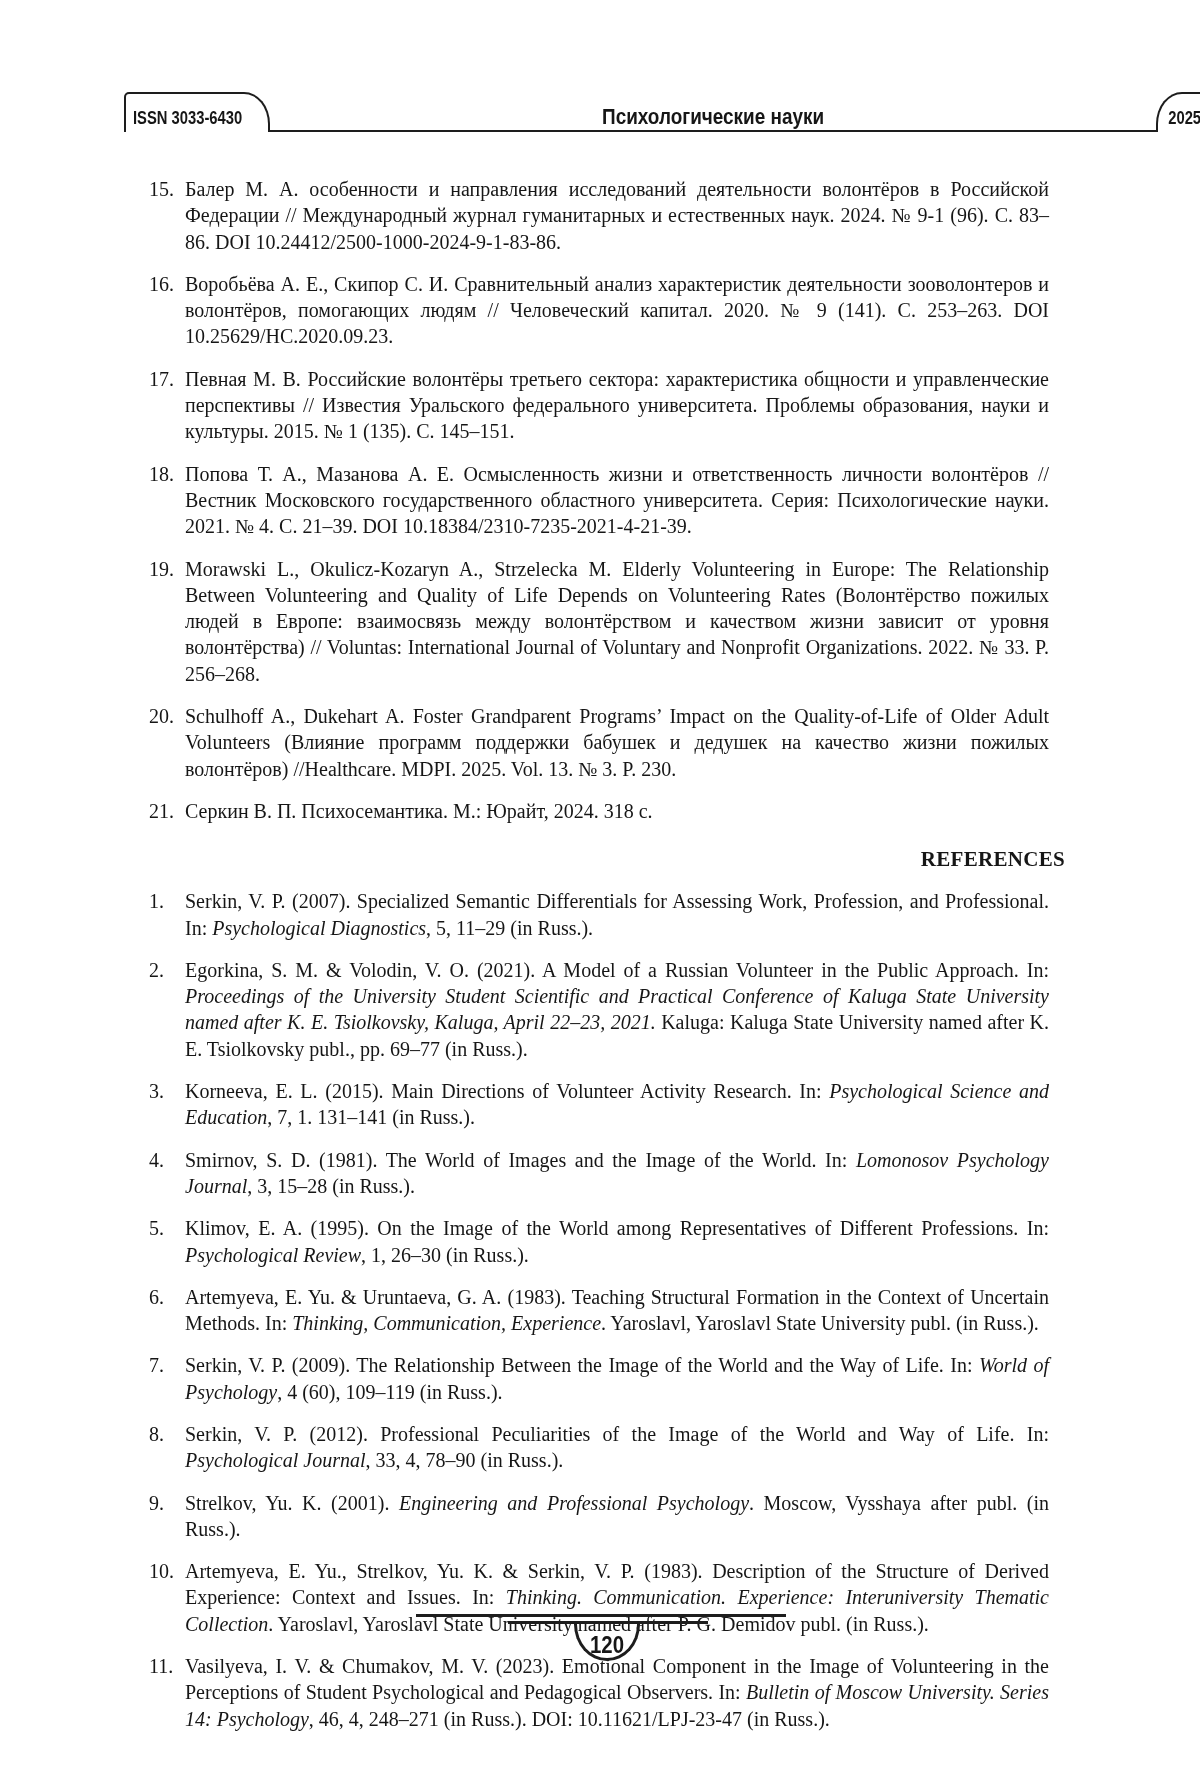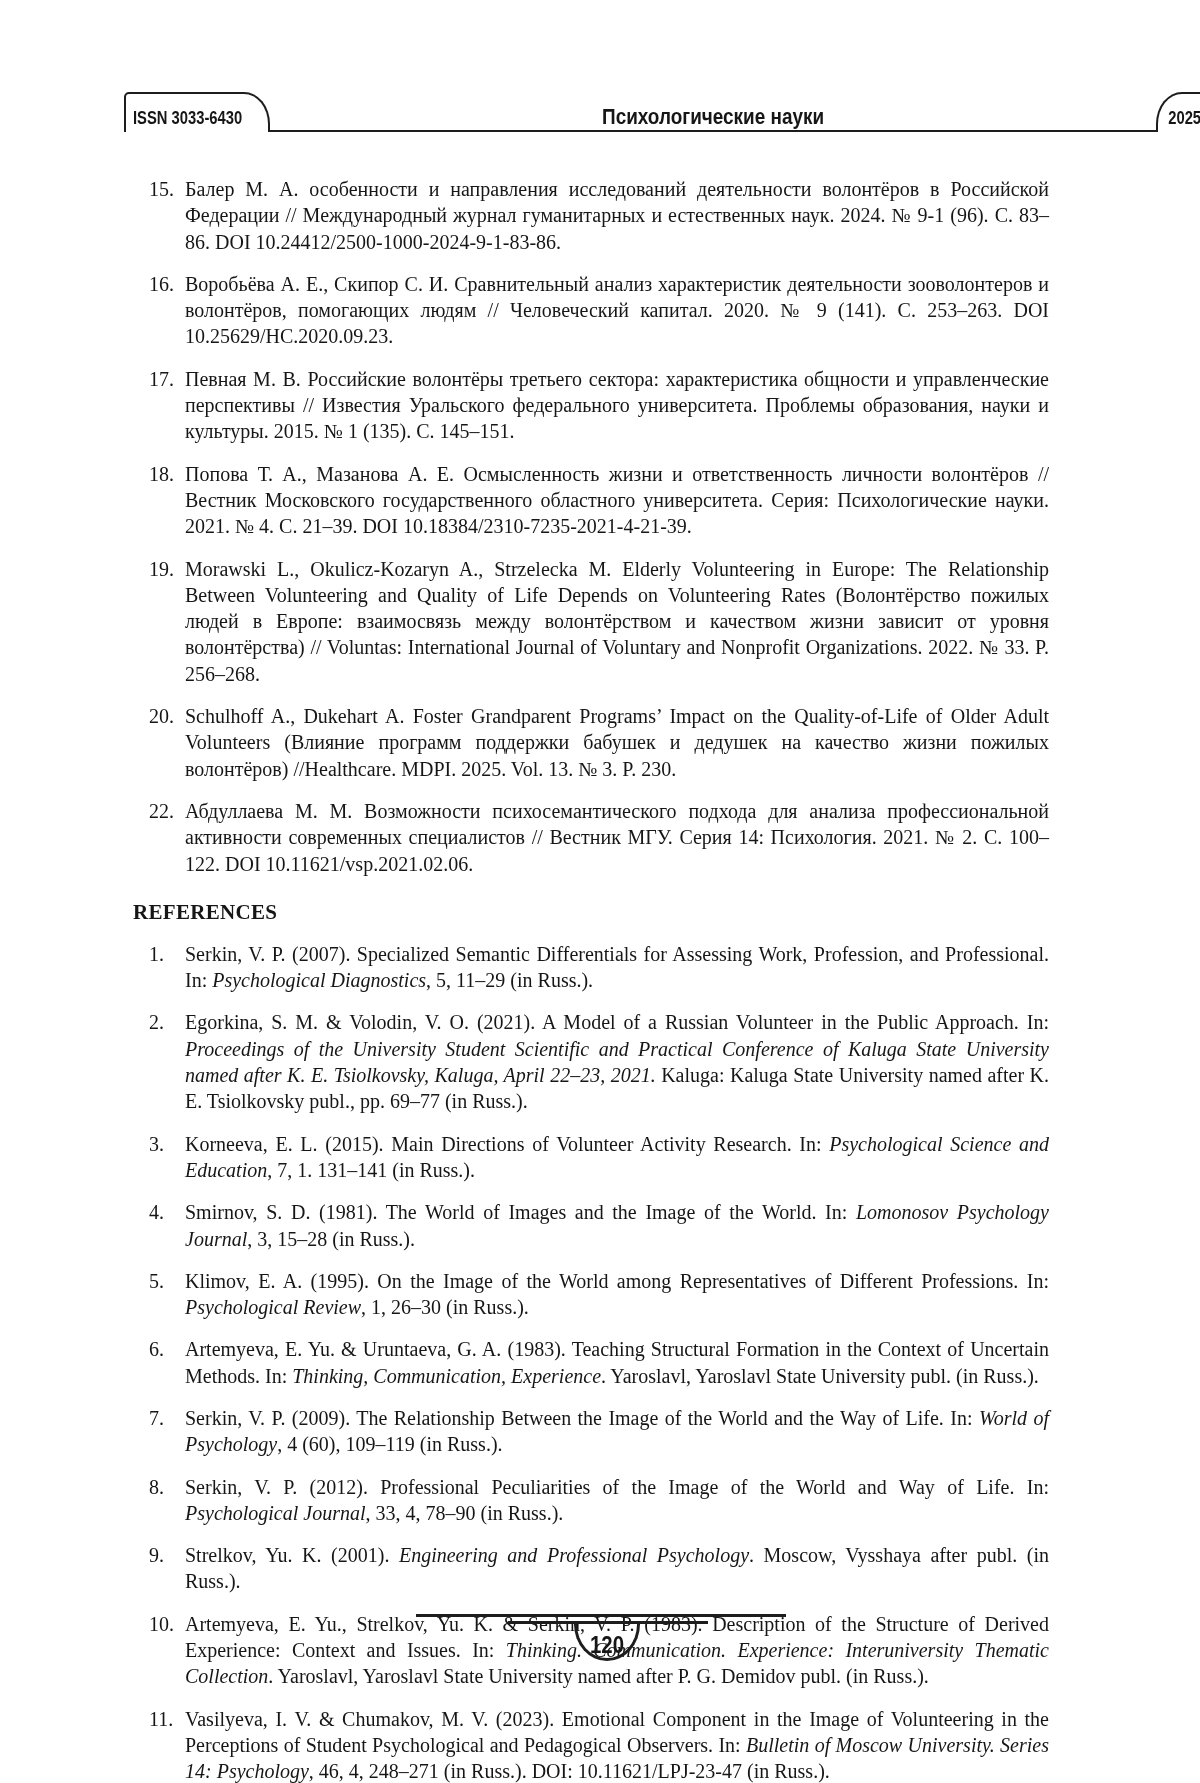--- a/index.html
+++ b/index.html
@@ -78,21 +78,21 @@
     margin: 16px;
   }
   .ref-num {
     position: absolute;
     left: 0; top: 0;
     text-align: left;
   }
   .ref-item em { font-style: italic; }
   .refs-heading {
     margin: 22px 0 13px 0;
-    text-align: left;
+    text-align: right;
     font-size: 21px;
     font-weight: 700;
     line-height: 26px;
     letter-spacing: 0.3px;
   }
 
   
   .footer-line-long {
     position: absolute;
     left: 416px; top: 1614px;
@@ -141,21 +141,21 @@
   </div>
 
   <div class="content">
     <ol class="ref-list">
         <li class="ref-item"><span class="ref-num">15.</span><span>Балер М. А. особенности и направления исследований деятельности волонтёров в Российской Федерации // Международный журнал гуманитарных и естественных наук. 2024. № 9-1 (96). С. 83–86. DOI 10.24412/2500-1000-2024-9-1-83-86.</span></li>
         <li class="ref-item"><span class="ref-num">16.</span><span>Воробьёва А. Е., Скипор С. И. Сравнительный анализ характеристик деятельности зооволонтеров и волонтёров, помогающих людям // Человеческий капитал. 2020. № 9 (141). С. 253–263. DOI 10.25629/HC.2020.09.23.</span></li>
         <li class="ref-item"><span class="ref-num">17.</span><span>Певная М. В. Российские волонтёры третьего сектора: характеристика общности и управленческие перспективы // Известия Уральского федерального университета. Проблемы образования, науки и культуры. 2015. № 1 (135). С. 145–151.</span></li>
         <li class="ref-item"><span class="ref-num">18.</span><span>Попова Т. А., Мазанова А. Е. Осмысленность жизни и ответственность личности волонтёров // Вестник Московского государственного областного университета. Серия: Психологические науки. 2021. № 4. С. 21–39. DOI 10.18384/2310-7235-2021-4-21-39.</span></li>
         <li class="ref-item"><span class="ref-num">19.</span><span>Morawski L., Okulicz-Kozaryn A., Strzelecka M. Elderly Volunteering in Europe: The Relationship Between Volunteering and Quality of Life Depends on Volunteering Rates (Волонтёрство пожилых людей в Европе: взаимосвязь между волонтёрством и качеством жизни зависит от уровня волонтёрства) // Voluntas: International Journal of Voluntary and Nonprofit Organizations. 2022. № 33. P. 256–268.</span></li>
         <li class="ref-item"><span class="ref-num">20.</span><span>Schulhoff A., Dukehart A. Foster Grandparent Programs’ Impact on the Quality-of-Life of Older Adult Volunteers (Влияние программ поддержки бабушек и дедушек на качество жизни пожилых волонтёров) //Healthcare. MDPI. 2025. Vol. 13. № 3. P. 230.</span></li>
-        <li class="ref-item"><span class="ref-num">22.</span><span>Абдуллаева М. М. Возможности психосемантического подхода для анализа профессиональной активности современных специалистов // Вестник МГУ. Серия 14: Психология. 2021. № 2. С. 100–122. DOI 10.11621/vsp.2021.02.06.</span></li>
+        <li class="ref-item"><span class="ref-num">21.</span><span>Серкин В. П. Психосемантика. М.: Юрайт, 2024. 318 с.</span></li>
       </ol>
 
     <h2 class="refs-heading">REFERENCES</h2>
 
     <ol class="ref-list">
         <li class="ref-item"><span class="ref-num">1.</span><span>Serkin, V. P. (2007). Specialized Semantic Differentials for Assessing Work, Profession, and Professional. In: </span><em>Psychological Diagnostics</em><span>, 5, 11–29 (in Russ.).</span></li>
         <li class="ref-item"><span class="ref-num">2.</span><span>Egorkina, S. M. &amp; Volodin, V. O. (2021). A Model of a Russian Volunteer in the Public Approach. In: </span><em>Proceedings of the University Student Scientific and Practical Conference of Kaluga State University named after K. E. Tsiolkovsky, Kaluga, April 22–23, 2021.</em><span> Kaluga: Kaluga State University named after K. E. Tsiolkovsky publ., pp. 69–77 (in Russ.).</span></li>
         <li class="ref-item"><span class="ref-num">3.</span><span>Korneeva, E. L. (2015). Main Directions of Volunteer Activity Research. In: </span><em>Psychological Science and Education</em><span>, 7, 1. 131–141 (in Russ.).</span></li>
         <li class="ref-item"><span class="ref-num">4.</span><span>Smirnov, S. D. (1981). The World of Images and the Image of the World. In: </span><em>Lomonosov Psychology Journal</em><span>, 3, 15–28 (in Russ.).</span></li>
         <li class="ref-item"><span class="ref-num">5.</span><span>Klimov, E. A. (1995). On the Image of the World among Representatives of Different Professions. In: </span><em>Psychological Review</em><span>, 1, 26–30 (in Russ.).</span></li>

